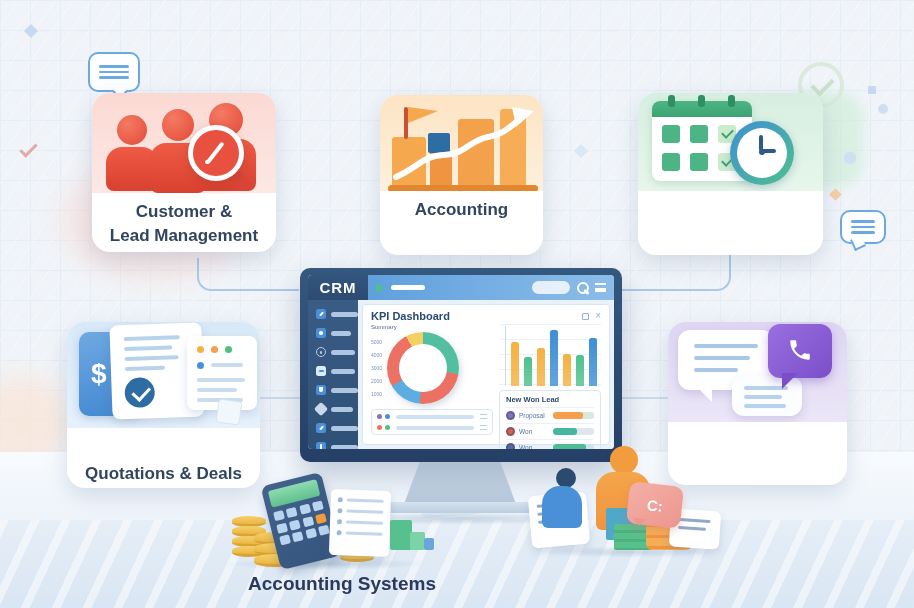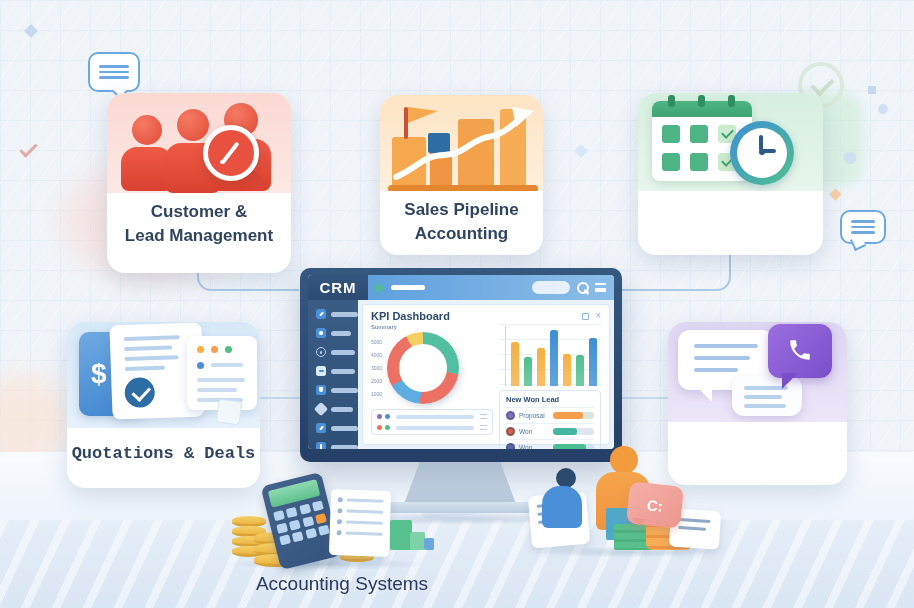--- a/index.html
+++ b/index.html
@@ -41,21 +41,21 @@
   
   .page-title { position:absolute; left:0; right:0; top:16px; text-align:center; z-index:5;
     font-size:37px; font-weight:700; color:#24436b; letter-spacing:.5px; }
 
   
   .cap-card { position:absolute; background:#fff; border-radius:18px; z-index:10; overflow:hidden;
     box-shadow:0 8px 22px rgba(80,110,150,.20); }
   .cap-icon-area { position:relative; width:100%; overflow:hidden; }
   .cap-label { text-align:center; color:#31455f; font-weight:600; font-size:17px; line-height:1.4; padding-top:7px; }
 
-  .card-customer { left:107px; top:93px; width:184px; height:180px; }
+  .card-customer { left:92px; top:93px; width:184px; height:159px; }
   .card-customer .cap-icon-area { height:100px; background:linear-gradient(180deg,#fbd9d3,#fce8e4); }
   .card-pipeline { left:380px; top:95px; width:163px; height:160px; }
   .card-pipeline .cap-icon-area { height:96px; background:linear-gradient(180deg,#fde4c4,#fdf0dc); }
   .card-activities { left:638px; top:93px; width:185px; height:162px; }
   .card-activities .cap-icon-area { height:98px; background:linear-gradient(180deg,#d6efe0,#e8f6ec); }
   .card-quotations { left:67px; top:322px; width:193px; height:166px; }
   .card-quotations .cap-icon-area { height:106px; background:linear-gradient(180deg,#d7e9f8,#e6f1fb); }
   .card-communication { left:668px; top:322px; width:179px; height:163px; }
   .card-communication .cap-icon-area { height:100px; background:linear-gradient(180deg,#ded6f2,#ece6f8); }
 
@@ -227,21 +227,21 @@
   .eco-bubble { position:absolute; left:100px; top:38px; width:54px; height:42px; border-radius:10px;
     background:linear-gradient(140deg,#f4b0a8,#ec968e); transform:rotate(6deg); display:flex; align-items:center; justify-content:center;
     color:#fff; font-weight:700; font-size:15px; box-shadow:0 4px 8px rgba(200,120,110,.3); z-index:5; }
   .eco-bubble::after { content:""; position:absolute; left:6px; bottom:-8px; width:0; height:0;
     border:7px solid transparent; border-top-color:#ec968e; }
   .eco-doc { position:absolute; background:#fff; border-radius:6px; box-shadow:0 4px 9px rgba(90,120,160,.22); padding:9px 8px; }
   .eco-doc .acc-line { margin-bottom:5px; background:#8fa9c6; }
   .eco-shadow { position:absolute; left:10px; top:100px; width:180px; height:12px; border-radius:50%;
     background:radial-gradient(ellipse, rgba(120,150,180,.3), transparent 70%); }
 
-  .bottom-label { position:absolute; z-index:25; transform:translateX(-50%); font-size:19px; color:#2b3a5c; font-weight:400; }
+  .bottom-label { position:absolute; z-index:25; transform:translateX(-50%); font-size:19px; color:#2b3a5c; font-weight:700; }
   .lbl-accounting { left:342px; top:573px; }
   .lbl-ecommerce { left:591px; top:568px; }
 
   
   .deco-bubble { position:absolute; background:#fdfeff; border:2.5px solid #6ea8e0; border-radius:10px; z-index:4;
     display:flex; flex-direction:column; justify-content:center; gap:3px; padding:0 9px; }
   .deco-bubble i { display:block; height:2.5px; border-radius:2px; background:#6ea8e0; }
   .deco-bubble::after { content:""; position:absolute; width:10px; height:10px; background:#fdfeff;
     border-right:2.5px solid #6ea8e0; border-bottom:2.5px solid #6ea8e0; transform:rotate(45deg); bottom:-7px; }
   .deco-b1 { left:88px; top:52px; width:52px; height:40px; } .deco-b1::after { right:12px; }
@@ -327,21 +327,20 @@
         <rect x="70" y="22" width="36" height="68" rx="3" fill="#f3a14b"></rect>
         <rect x="112" y="12" width="26" height="78" rx="3" fill="#f6ad55"></rect>
         <rect x="16" y="10" width="4" height="32" rx="2" fill="#c94f35"></rect>
         <path d="M20 10 L50 14 L20 26 Z" fill="#f6a84f"></path>
         <rect x="0" y="88" width="150" height="7" rx="3.5" fill="#e2862f"></rect>
         <path d="M8 80 C28 72 36 58 56 58 C76 58 84 42 100 40 C114 38 122 30 132 22" stroke="#ffffff" stroke-width="6" fill="none" stroke-linecap="round"></path>
         <polygon points="128,30 146,14 124,10" fill="#ffffff"></polygon>
       </svg>
     </div>
     <div class="cap-label">
-      <div>Sales Pipeline</div>
       <div>Accounting</div>
     </div>
   </div>
 
   <div class="cap-card card-activities">
     <div class="cap-icon-area">
       <div class="calendar">
         <div class="cal-header"></div>
         <div class="cal-ring" style="left:16px;"></div>
           <div class="cal-ring" style="left:46px;"></div>
@@ -379,21 +378,21 @@
         <div class="q-dot" style="left:24px;top:10px;background:#f59e4c;"></div>
         <div class="q-dot" style="left:38px;top:10px;background:#52be80;"></div>
         <div class="q-dot" style="left:10px;top:26px;background:#4a90d9;"></div>
         <div class="q-pline" style="left:24px;top:27px;width:32px;"></div>
         <div class="q-pline" style="left:10px;top:42px;width:48px;"></div>
         <div class="q-pline" style="left:10px;top:52px;width:40px;"></div>
         <div class="q-pline" style="left:10px;top:62px;width:46px;"></div>
       </div>
       <div class="q-note"></div>
     </div>
-    <div class="cap-label" style="padding-top:14px;font-family:Liberation Mono, monospace;">
+    <div class="cap-label" style="padding-top:34px;">
       <div>Quotations &amp; Deals</div>
     </div>
   </div>
 
   <div class="cap-card card-communication">
     <div class="cap-icon-area">
       <div class="cm-bubble cm-b1">
         <div class="cm-line" style="left:16px;top:14px;width:64px;"></div>
         <div class="cm-line" style="left:16px;top:26px;width:56px;"></div>
         <div class="cm-line" style="left:16px;top:38px;width:44px;"></div>

